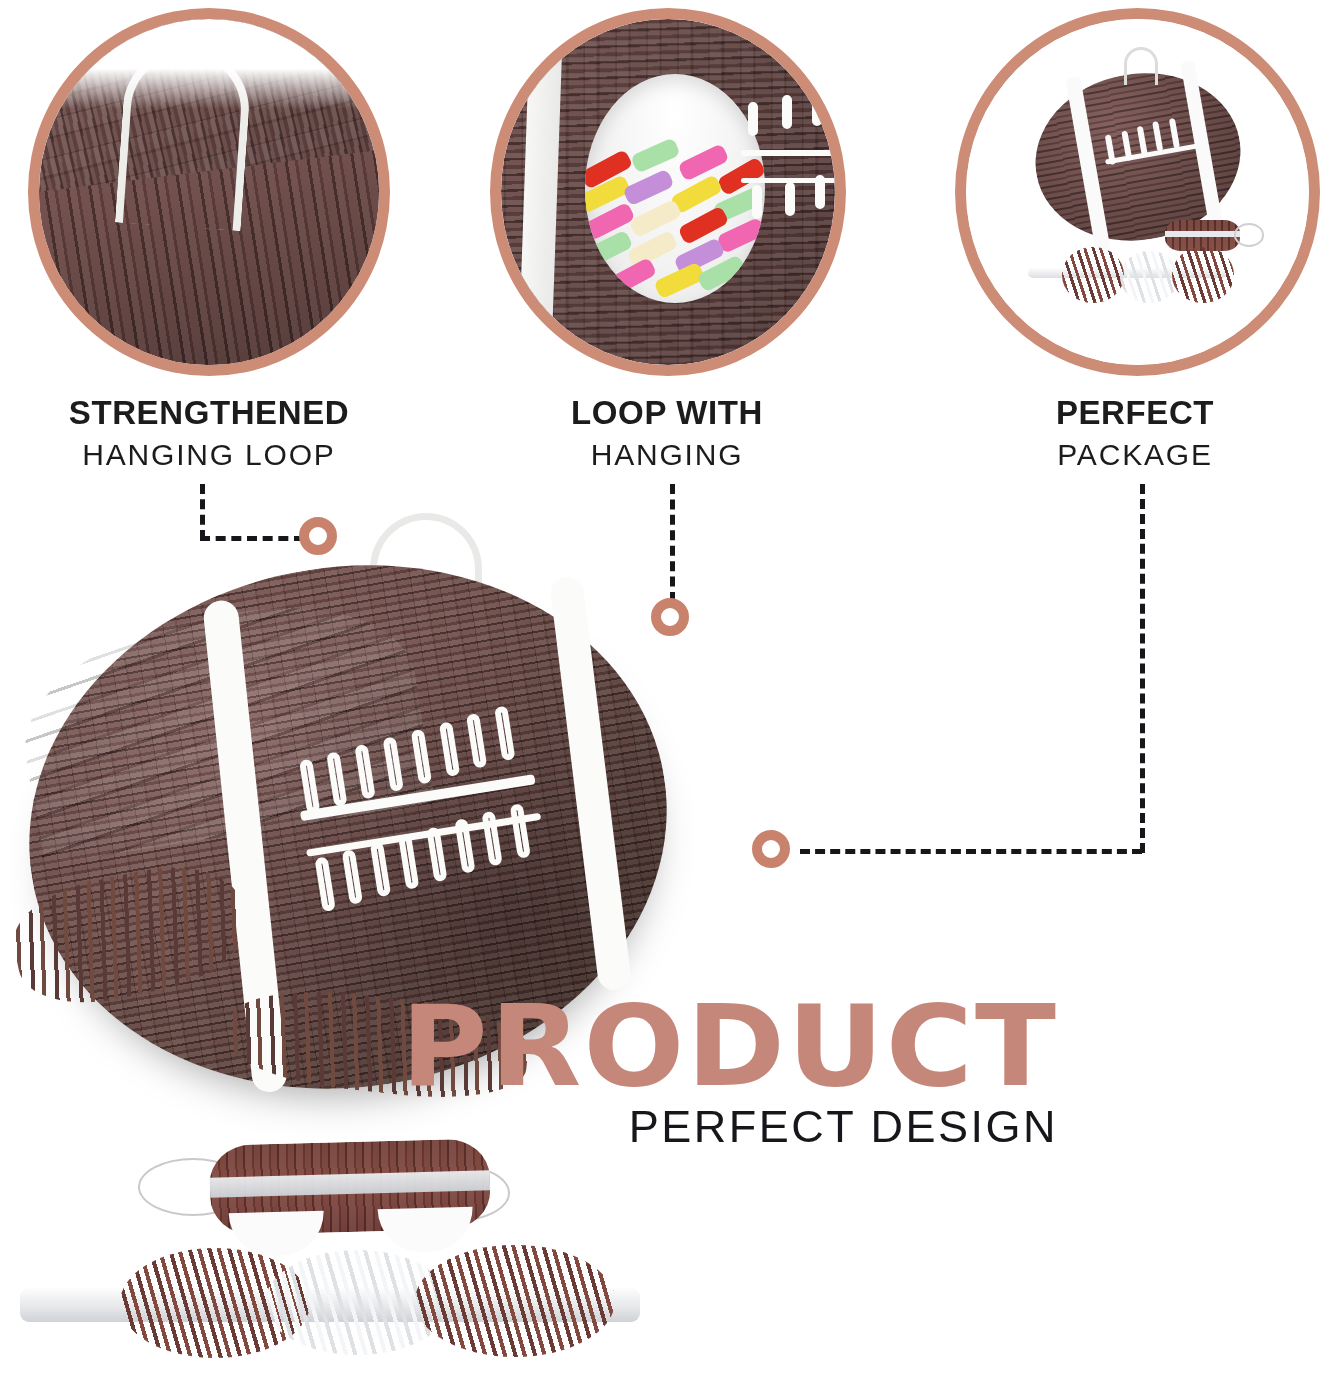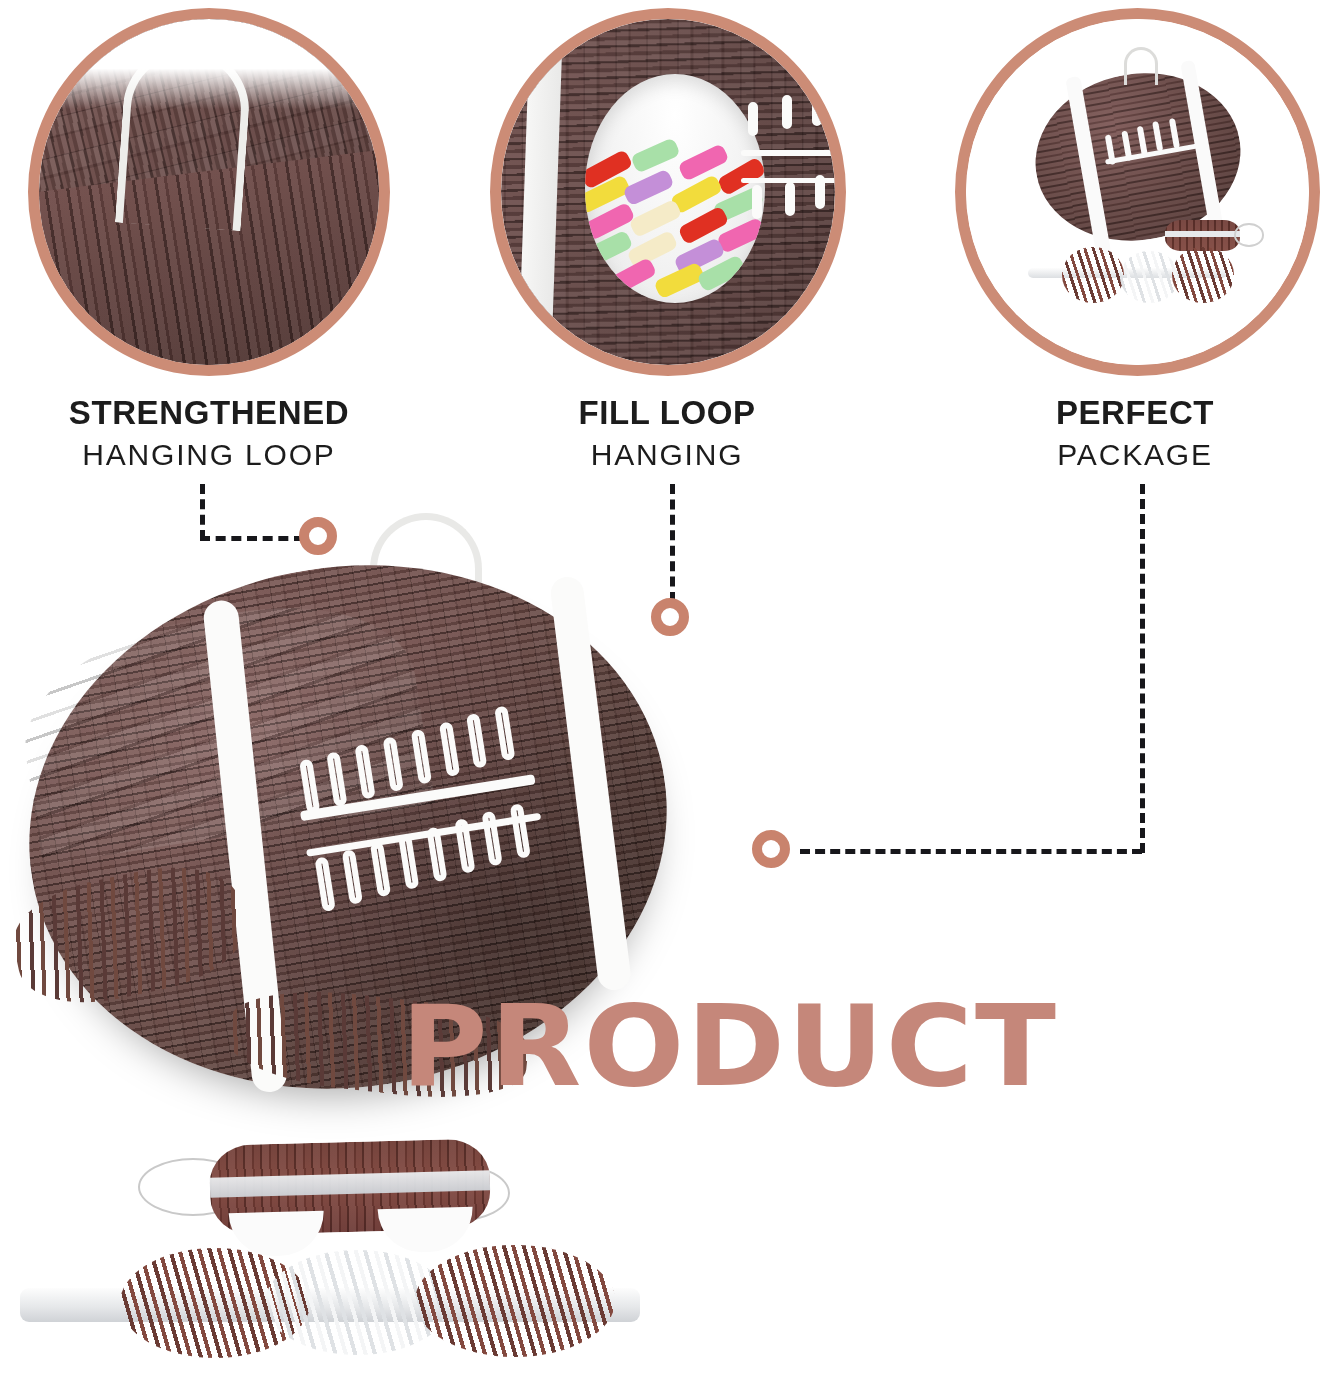--- a/index.html
+++ b/index.html
@@ -261,21 +261,21 @@
            background:repeating-linear-gradient(72deg,#6a3b34 0 3px, rgba(255,255,255,0) 3px 7px,#83493f 7px 10px, rgba(255,255,255,0) 10px 15px);"></div>
     </div>
   </div>
 
   <div class="label-block" style="left:-6px; top:396px;">
     <div class="label-top">STRENGTHENED</div>
     <div class="label-sub">HANGING LOOP</div>
   </div>
 
   <div class="label-block" style="left:452px; top:396px;">
-    <div class="label-top">FILL LOOP</div>
+    <div class="label-top">LOOP WITH</div>
     <div class="label-sub">HANGING</div>
   </div>
 
   <div class="label-block" style="left:920px; top:396px;">
     <div class="label-top">PERFECT</div>
     <div class="label-sub">PACKAGE</div>
   </div>
 
   <div class="dash-v" style="left:200px; top:484px; height:56px;"></div>
   <div class="dash-h" style="left:200px; top:536px; width:104px;"></div>
@@ -344,15 +344,16 @@
     </div>
 
     <div class="stick-rod"></div>
     <div class="tuft brown" style="left:100px; top:118px; width:190px; height:110px;"></div>
     <div class="tuft white" style="left:245px; top:120px; width:185px; height:105px;"></div>
     <div class="tuft brown" style="left:395px; top:115px; width:200px; height:112px;"></div>
   </div>
 
   <div id="details">
     <div class="d-product">PRODUCT</div>
+    <div class="d-sub">PERFECT DESIGN</div>
   </div>
 
 </div>
 
 </body></html>

